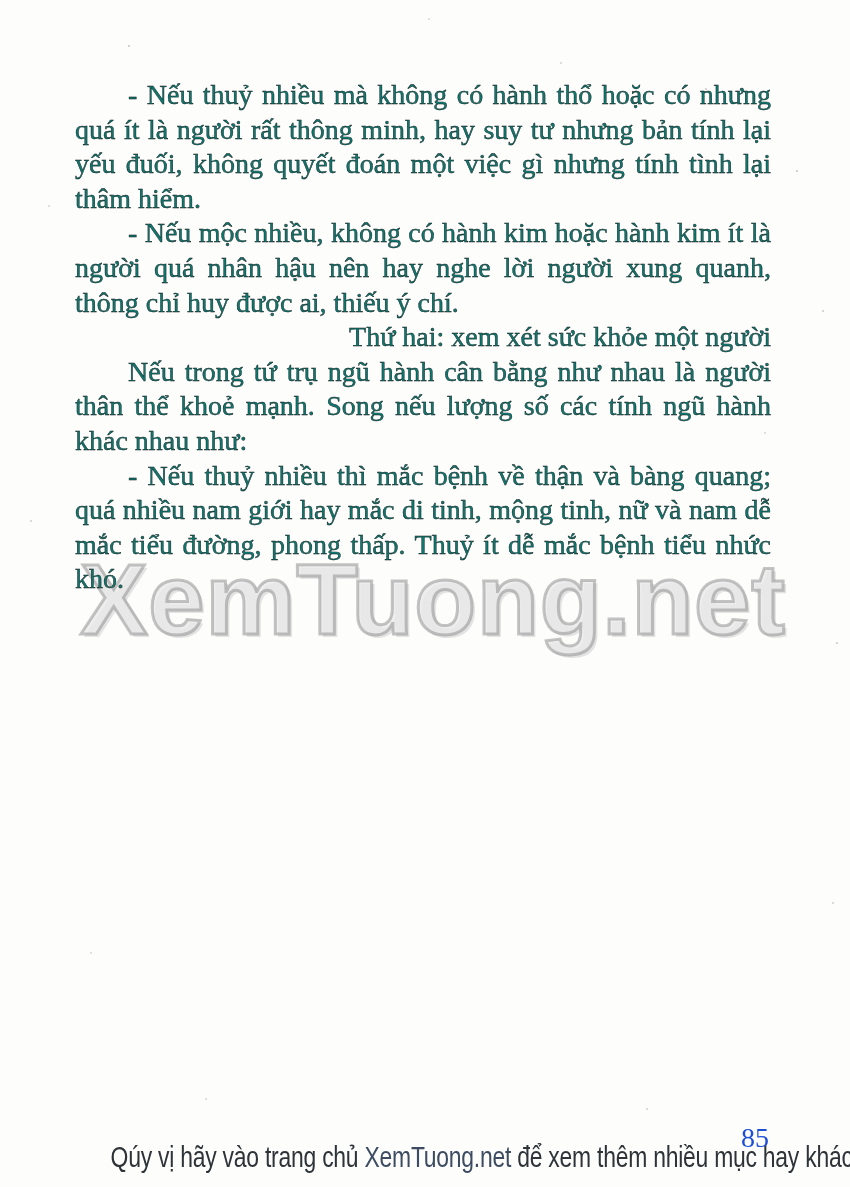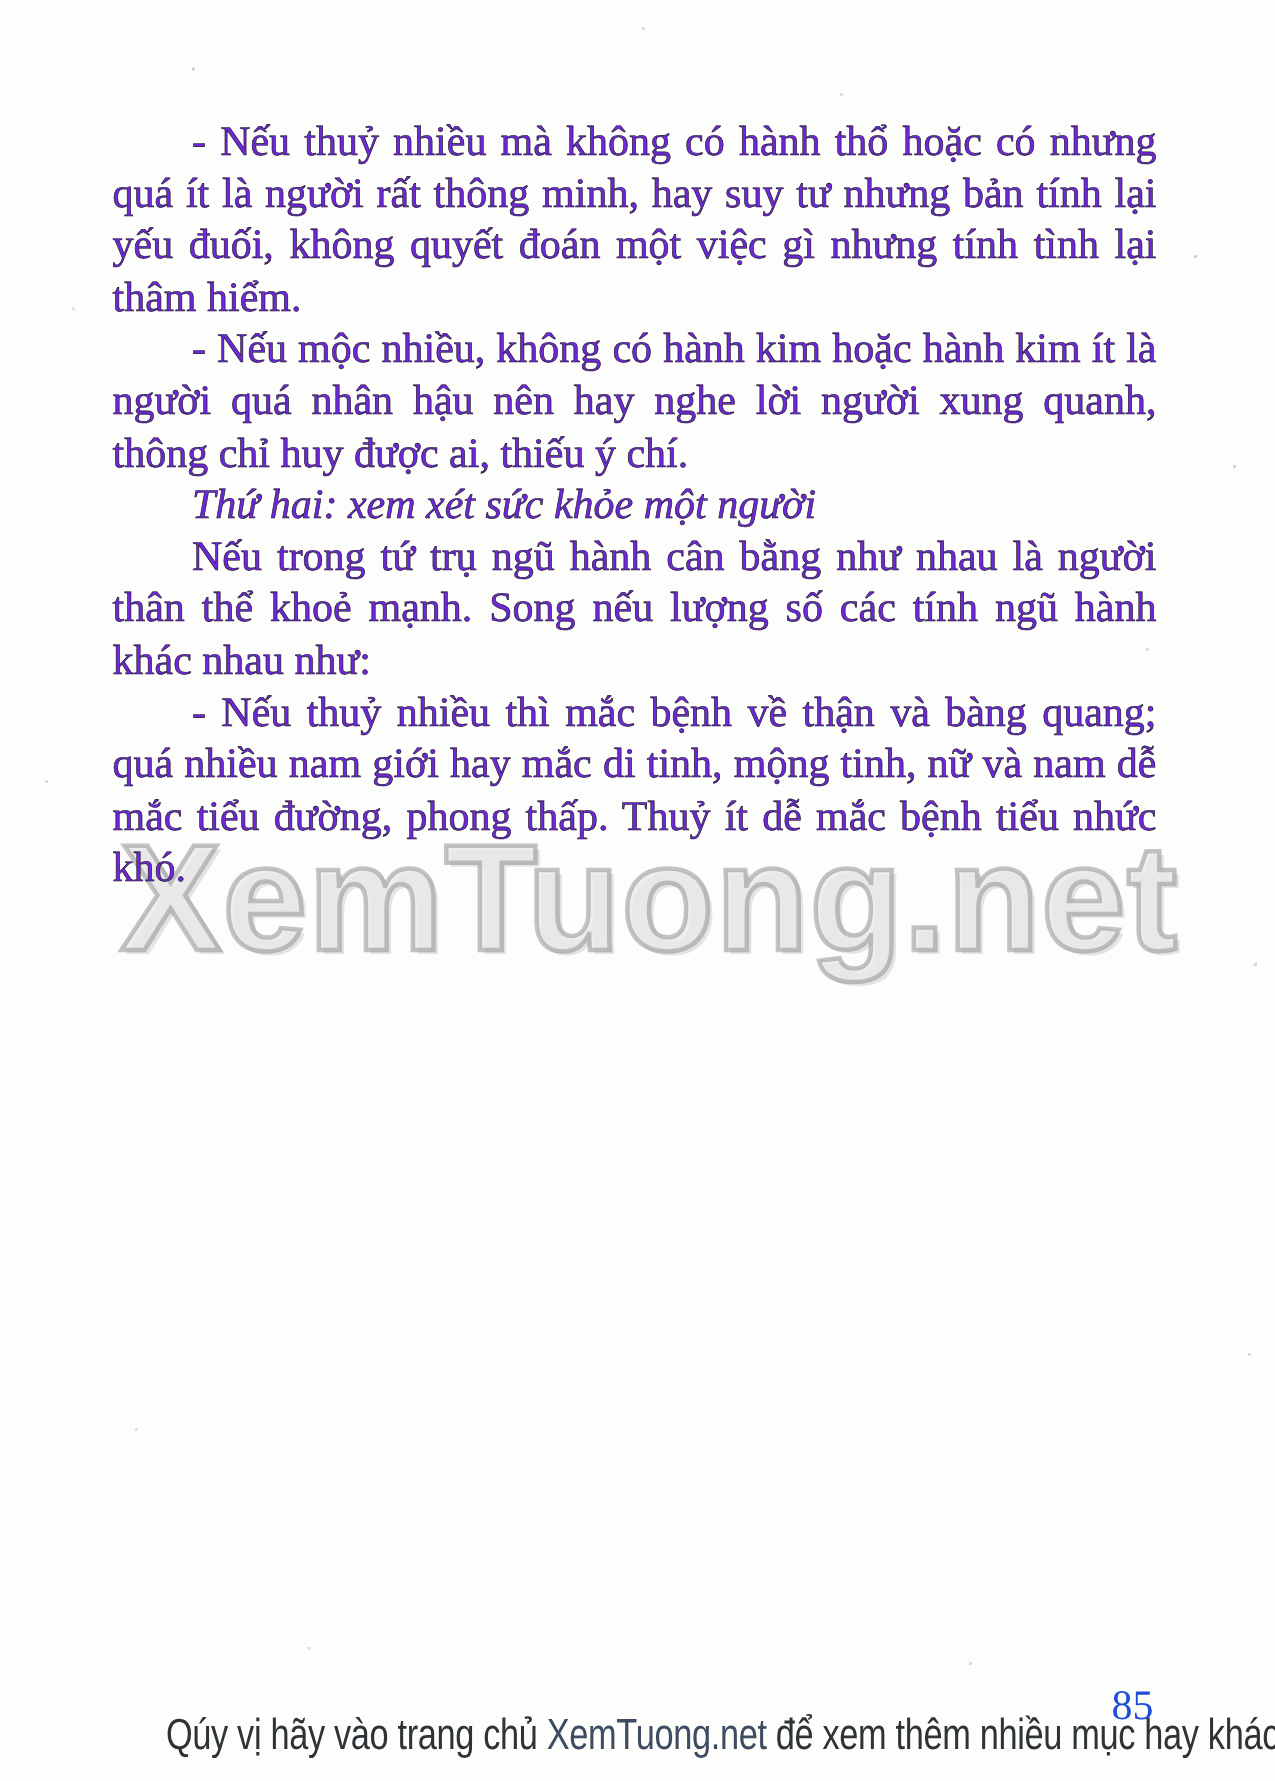--- a/index.html
+++ b/index.html
@@ -57,31 +57,30 @@
     text-shadow: 3px 3px 0 rgba(170, 170, 170, 0.30);
   }
   .text-block {
     position: absolute;
     left: 75px;
     top: 78px;
     width: 696px;
     z-index: 2;
     font-size: 28px;
     line-height: 34.6px;
-    color: #6d28d9;
+    color: #0f766e;
     -webkit-text-stroke: 0.4px #141414;
   }
   .text-block p {
     margin: 0;
     text-indent: 53px;
     text-align: justify;
   }
   .text-block p.heading {
-    font-style: italic;
-    text-align: left;
+    text-align: right;
   }
   .page-number {
     position: absolute;
     left: 741px;
     top: 1122px;
     z-index: 3;
     font-size: 28px;
     color: #1d4ed8;
     font-family: "Liberation Serif", "DejaVu Serif", serif;
   }

